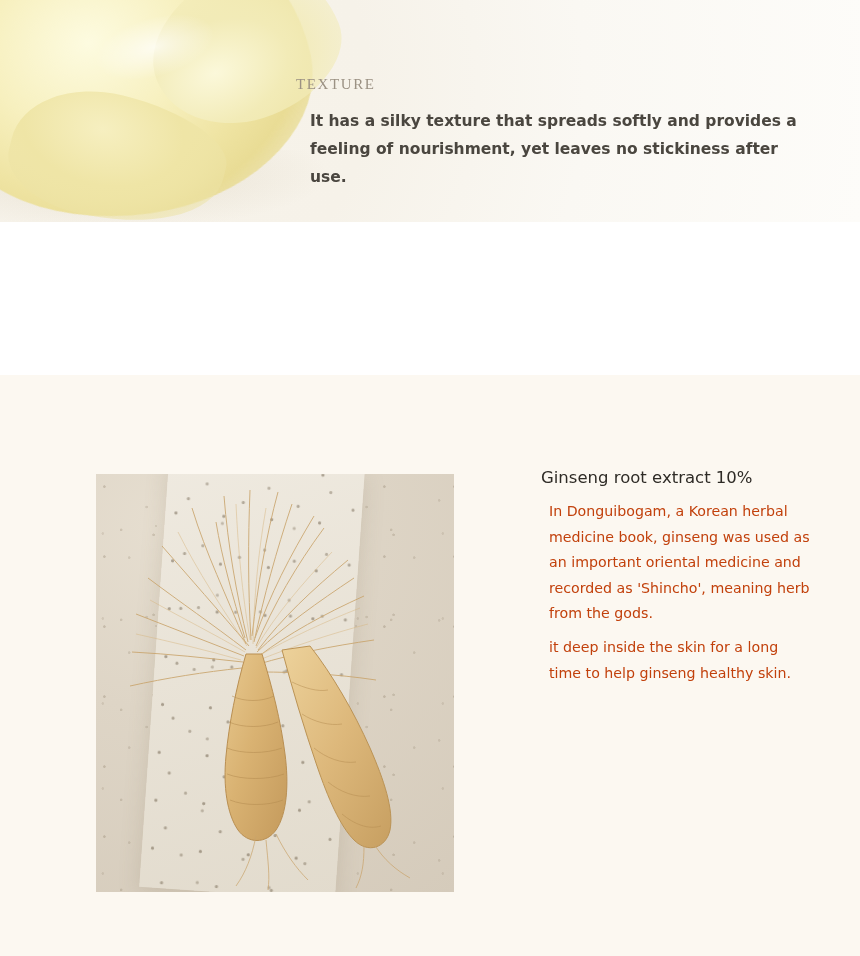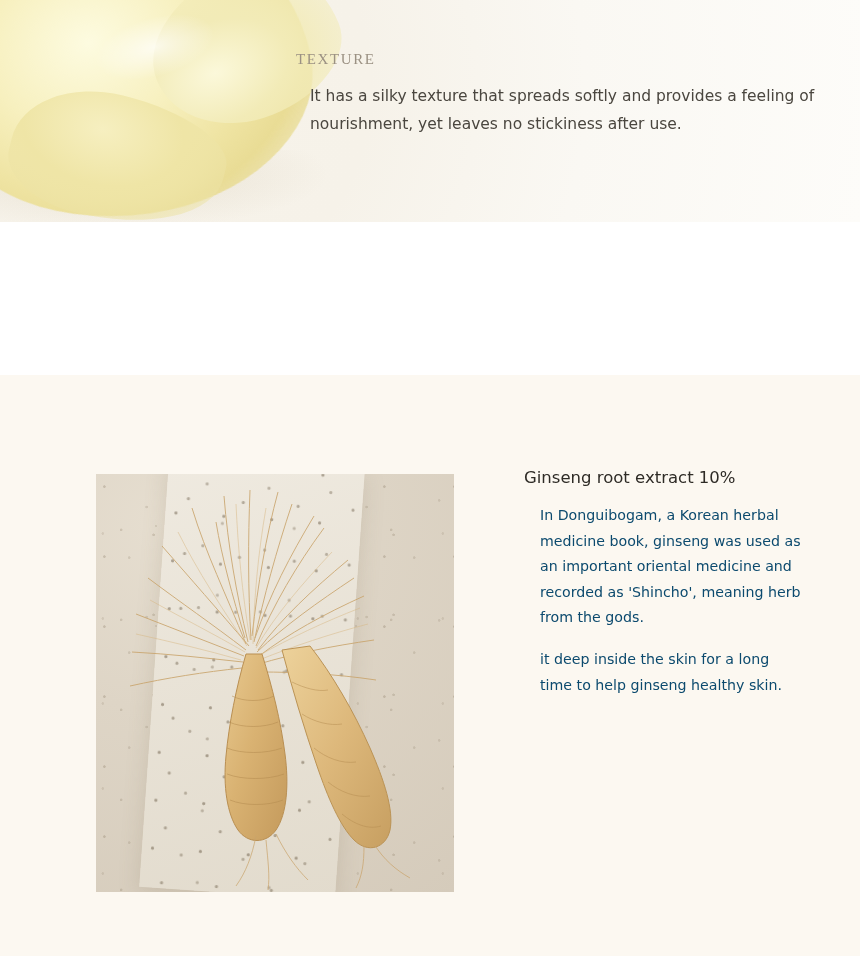--- a/index.html
+++ b/index.html
@@ -80,37 +80,38 @@
     left: 0;
     top: 150px;
     width: 330px;
     height: 80px;
     background: radial-gradient(ellipse at 35% 30%, rgba(196,182,152,0.30) 0%, rgba(196,182,152,0) 70%);
   }
 
   .hero-copy {
     position: absolute;
     left: 296px;
-    top: 51px;
+    top: 76px;
     width: 520px;
   }
   .texture-label {
     font-family: "Liberation Serif", serif;
     font-size: 15px;
     letter-spacing: 1.6px;
     color: #9b9183;
     margin: 0 0 14px 0;
   }
   .texture-desc {
     margin: 0;
     padding-left: 14px;
     font-size: 15.5px;
     line-height: 28px;
     color: #4a463f;
     font-family: "DejaVu Sans", sans-serif;
+    font-weight: bold;
   }
 
   
   .spacer {
     width: 860px;
     height: 153px;
     background: #ffffff;
   }
 
   
@@ -120,20 +121,21 @@
     height: 581px;
     background: #fcf8f1;
   }
   .ingredient-inner {
     position: absolute;
     left: 56px;
     top: 83px;
     right: 40px;
     display: flex;
     align-items: flex-start;
+    gap: 17px;
   }
 
   
   .photo {
     position: relative;
     width: 358px;
     height: 418px;
     overflow: hidden;
     background: #ded5c5;
     flex: 0 0 auto;
@@ -192,24 +194,24 @@
     padding-top: 10px;
   }
   .ing-title {
     margin: 0 0 12px 0;
     font-size: 16.5px;
     font-weight: 400;
     color: #2e2b26;
     font-family: "DejaVu Sans", sans-serif;
   }
   .ing-para {
-    margin: 16px;
+    margin: 8px;
     font-size: 14.2px;
     line-height: 25.6px;
-    color: #0c4a6e;
+    color: #c2410c;
     font-family: "DejaVu Sans", sans-serif;
   }
   .ing-para.spaced {
     letter-spacing: 0.35px;
   }
   .ing-block + .ing-block { margin-top: 0; }
 </style>
 </head>
 <body>
 

